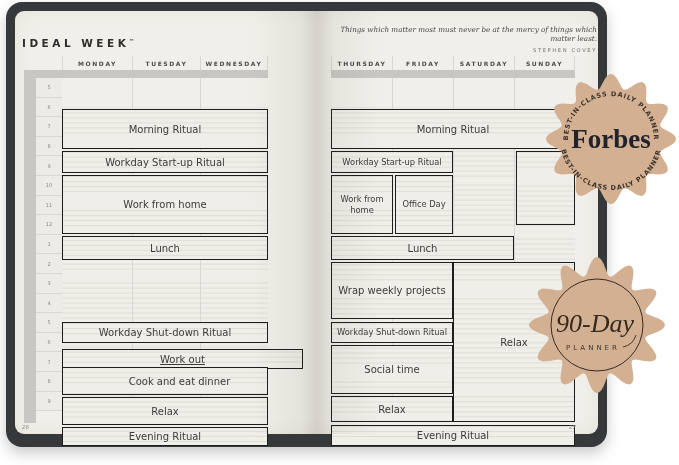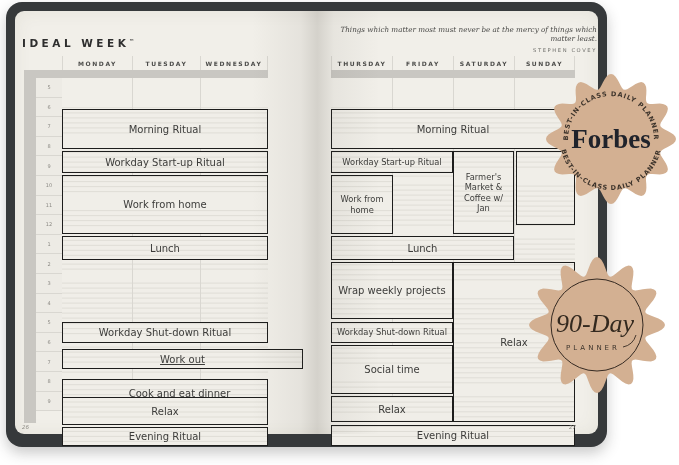--- a/index.html
+++ b/index.html
@@ -119,41 +119,41 @@
     </div>
     <div class="abs block ruled" style="left: 62px; top: 207px; width: 206px; height: 24px; background-position-y: -1.2px;">
       <span>Lunch</span>
     </div>
     <div class="abs block ruled" style="left: 62px; top: 293px; width: 206px; height: 21px; background-position-y: -3.9px;">
       <span>Workday Shut-down Ritual</span>
     </div>
     <div class="abs block ruled" style="left: 62px; top: 320px; width: 241px; height: 20px; background-position-y: -2.4px; text-decoration: underline;">
       <span>Work out</span>
     </div>
-    <div class="abs block ruled" style="left: 62px; top: 350px; width: 206px; height: 28px; background-position-y: -4.8px; padding-left: 32px;">
+    <div class="abs block ruled" style="left: 62px; top: 338px; width: 206px; height: 28px; background-position-y: -4.8px; padding-left: 32px;">
       <span>Cook and eat dinner</span>
     </div>
     <div class="abs block ruled" style="left: 62px; top: 368px; width: 206px; height: 28px; background-position-y: -0.5px;">
       <span>Relax</span>
     </div>
     <div class="abs block ruled" style="left: 62px; top: 398px; width: 206px; height: 19px; background-position-y: -1.1px;">
       <span>Evening Ritual</span>
     </div>
     <div class="abs block ruled" style="left: 331px; top: 80px; width: 244px; height: 40px; background-position-y: -1.6px;">
       <span>Morning Ritual</span>
     </div>
     <div class="abs block ruled small" style="left: 331px; top: 122px; width: 122px; height: 22px; background-position-y: -4.4px;">
       <span>Workday Start-up Ritual</span>
     </div>
-    <div class="abs block ruled small" style="left: 453px; top: 122px; width: 61px; height: 83px; background-position-y: -4.4px;">
-      <span>Farmer's Market &amp; Coffee w/ Jan</span>
-    </div>
     <div class="abs block ruled" style="left: 516px; top: 122px; width: 59px; height: 74px; background-position-y: -4.4px;"></div>
     <div class="abs block ruled small" style="left: 331px; top: 146px; width: 62px; height: 59px; background-position-y: -3.9px;">
       <span>Work from home</span>
+    </div>
+    <div class="abs block ruled small" style="left: 395px; top: 146px; width: 58px; height: 59px; background-position-y: -3.9px;">
+      <span>Office Day</span>
     </div>
     <div class="abs block ruled" style="left: 331px; top: 207px; width: 183px; height: 24px; background-position-y: -1.2px;">
       <span>Lunch</span>
     </div>
     <div class="abs block ruled" style="left: 453px; top: 233px; width: 122px; height: 160px; background-position-y: -2.7px;">
       <span>Relax</span>
     </div>
     <div class="abs block ruled" style="left: 331px; top: 233px; width: 122px; height: 57px; background-position-y: -2.7px;">
       <span>Wrap weekly projects</span>
     </div>

